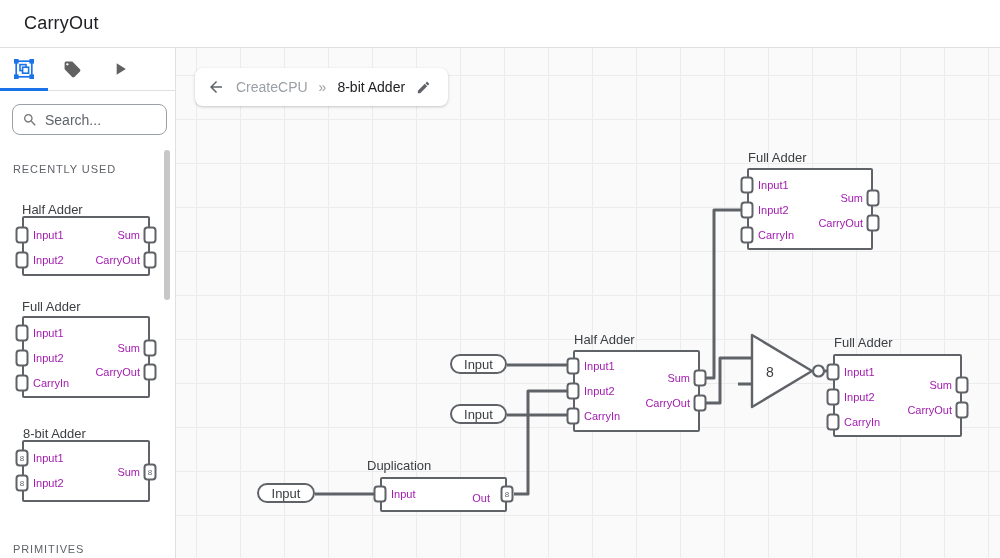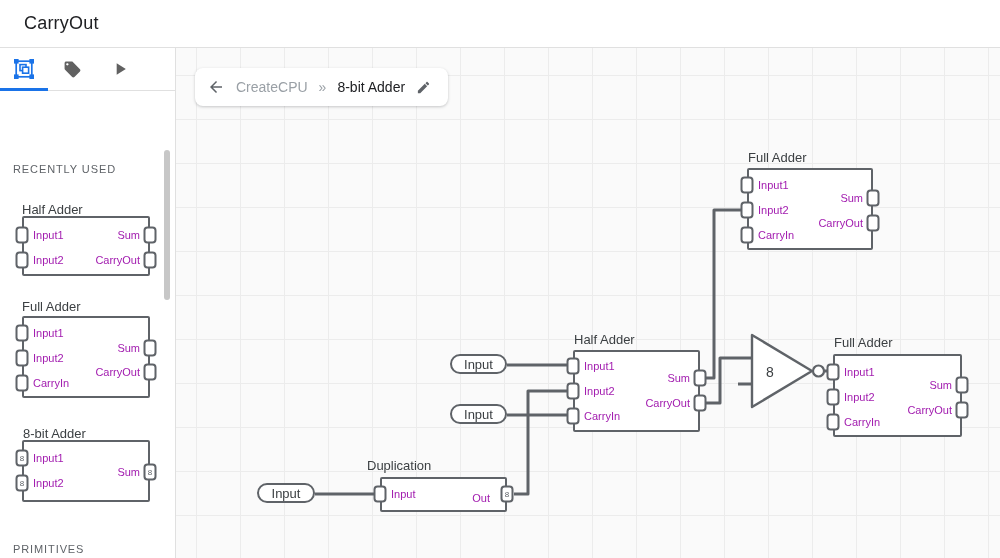--- a/index.html
+++ b/index.html
@@ -82,20 +82,26 @@
       </svg>
     </div>
     <div class="tab">
       <svg width="20" height="20" viewBox="0 0 24 24">
         <path fill="#616161" d="M8 5v14l11-7z"></path>
       </svg>
     </div>
     <div id="tab-underline"></div>
   </div>
 
+  <div id="search-box">
+    <svg width="16" height="16" viewBox="0 0 24 24">
+      <path fill="#757575" d="M15.5 14h-.79l-.28-.27C15.41 12.59 16 11.11 16 9.5 16 5.91 13.09 3 9.5 3S3 5.91 3 9.5 5.91 16 9.5 16c1.61 0 3.09-.59 4.23-1.57l.27.28v.79l5 4.99L20.49 19l-4.99-5zm-6 0C7.01 14 5 11.99 5 9.5S7.01 5 9.5 5 14 7.01 14 9.5 11.99 14 9.5 14z"></path>
+    </svg>
+    <input type="text" placeholder="Search..." style="">
+  </div>
 
   <div class="section-label" style="top:115px;">RECENTLY USED</div>
 
   <div class="ntitle" style="left:22px;top:154px;">Half Adder</div>
   <div class="node" style="left:22px;top:168px;width:128px;height:60px;">
     <span class="lab" style="left:9px;top:17px;">Input1</span>
     <span class="lab" style="left:9px;top:42px;">Input2</span>
     <span class="lab r" style="right:8px;top:17px;">Sum</span>
     <span class="lab r" style="right:8px;top:42px;">CarryOut</span>
   </div>

